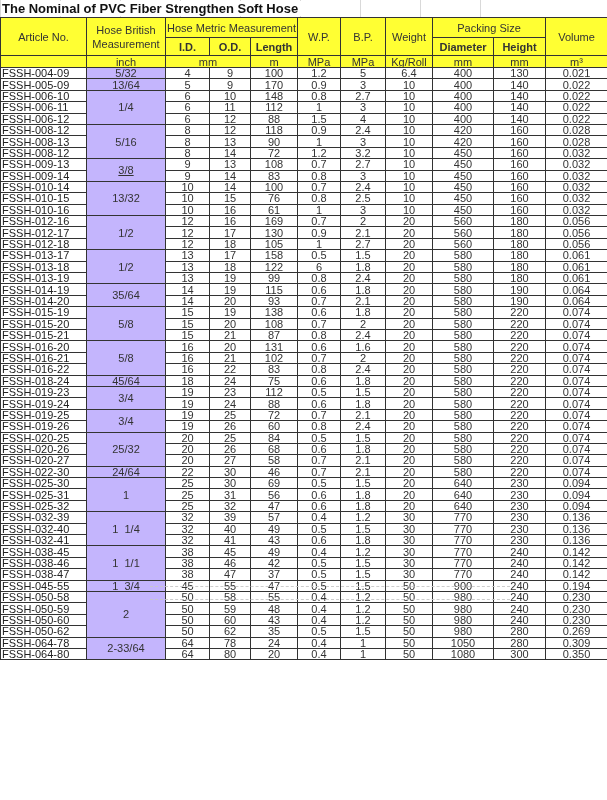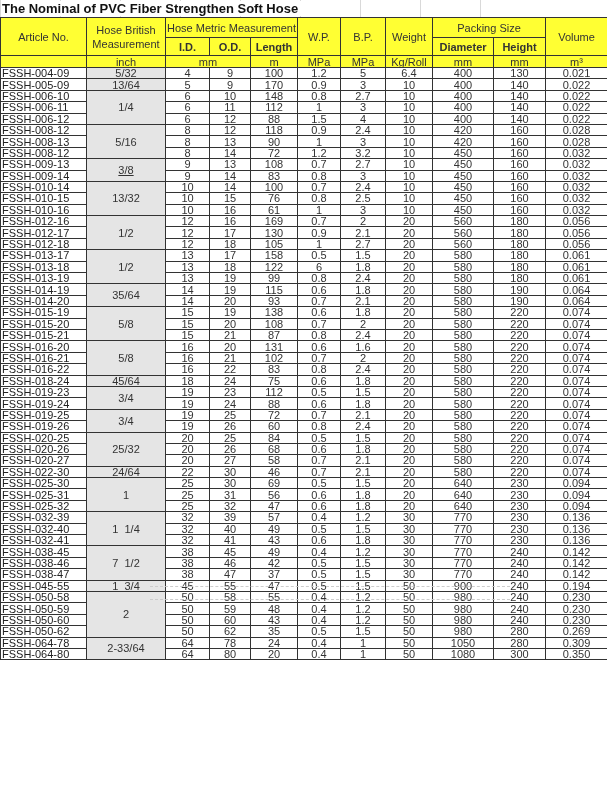--- a/index.html
+++ b/index.html
@@ -15,21 +15,21 @@
           table-layout: fixed; width: 607px; }
   td, th { border: 1px solid #333; padding: 0; font-size: 11px; line-height: 10px;
            text-align: center; white-space: nowrap; overflow: hidden; font-weight: normal; }
   thead th { background: #ffff33; color: #333; }
   thead tr.h1 th { height: 19px; }
   thead tr.h2 th { height: 17px; font-weight: bold; }
   thead tr.h3 th { height: 11px; }
   th.sub { font-size: 11px; }
   tbody td { height: 10.4px; color: #333; }
   tbody td.art { text-align: left; padding-left: 1px; color: #222; }
-  tbody td.brit { background: #e5e5e5; }
+  tbody td.brit { background: #c4b5fd; }
   .wm { position: absolute; left: 150px; top: 586px; width: 360px; height: 12px;
         border-top: 1px dashed rgba(200,200,200,0.9); border-bottom: 1px dashed rgba(200,200,200,0.9);
         pointer-events: none; }
 </style>
 </head>
 <body>
 
 <div class="title-row">
   <span class="title">The Nominal of PVC Fiber Strengthen Soft Hose</span>
 </div>
@@ -597,21 +597,21 @@
         <td>43</td>
         <td>0.6</td>
         <td>1.8</td>
         <td>30</td>
         <td>770</td>
         <td>230</td>
         <td>0.136</td>
       </tr>
       <tr>
         <td class="art">FSSH-038-45</td>
-        <td class="brit" rowspan="3" style="white-space: pre;">7  1/2</td>
+        <td class="brit" rowspan="3" style="white-space: pre;">1  1/1</td>
         <td>38</td>
         <td>45</td>
         <td>49</td>
         <td>0.4</td>
         <td>1.2</td>
         <td>30</td>
         <td>770</td>
         <td>240</td>
         <td>0.142</td>
       </tr>

